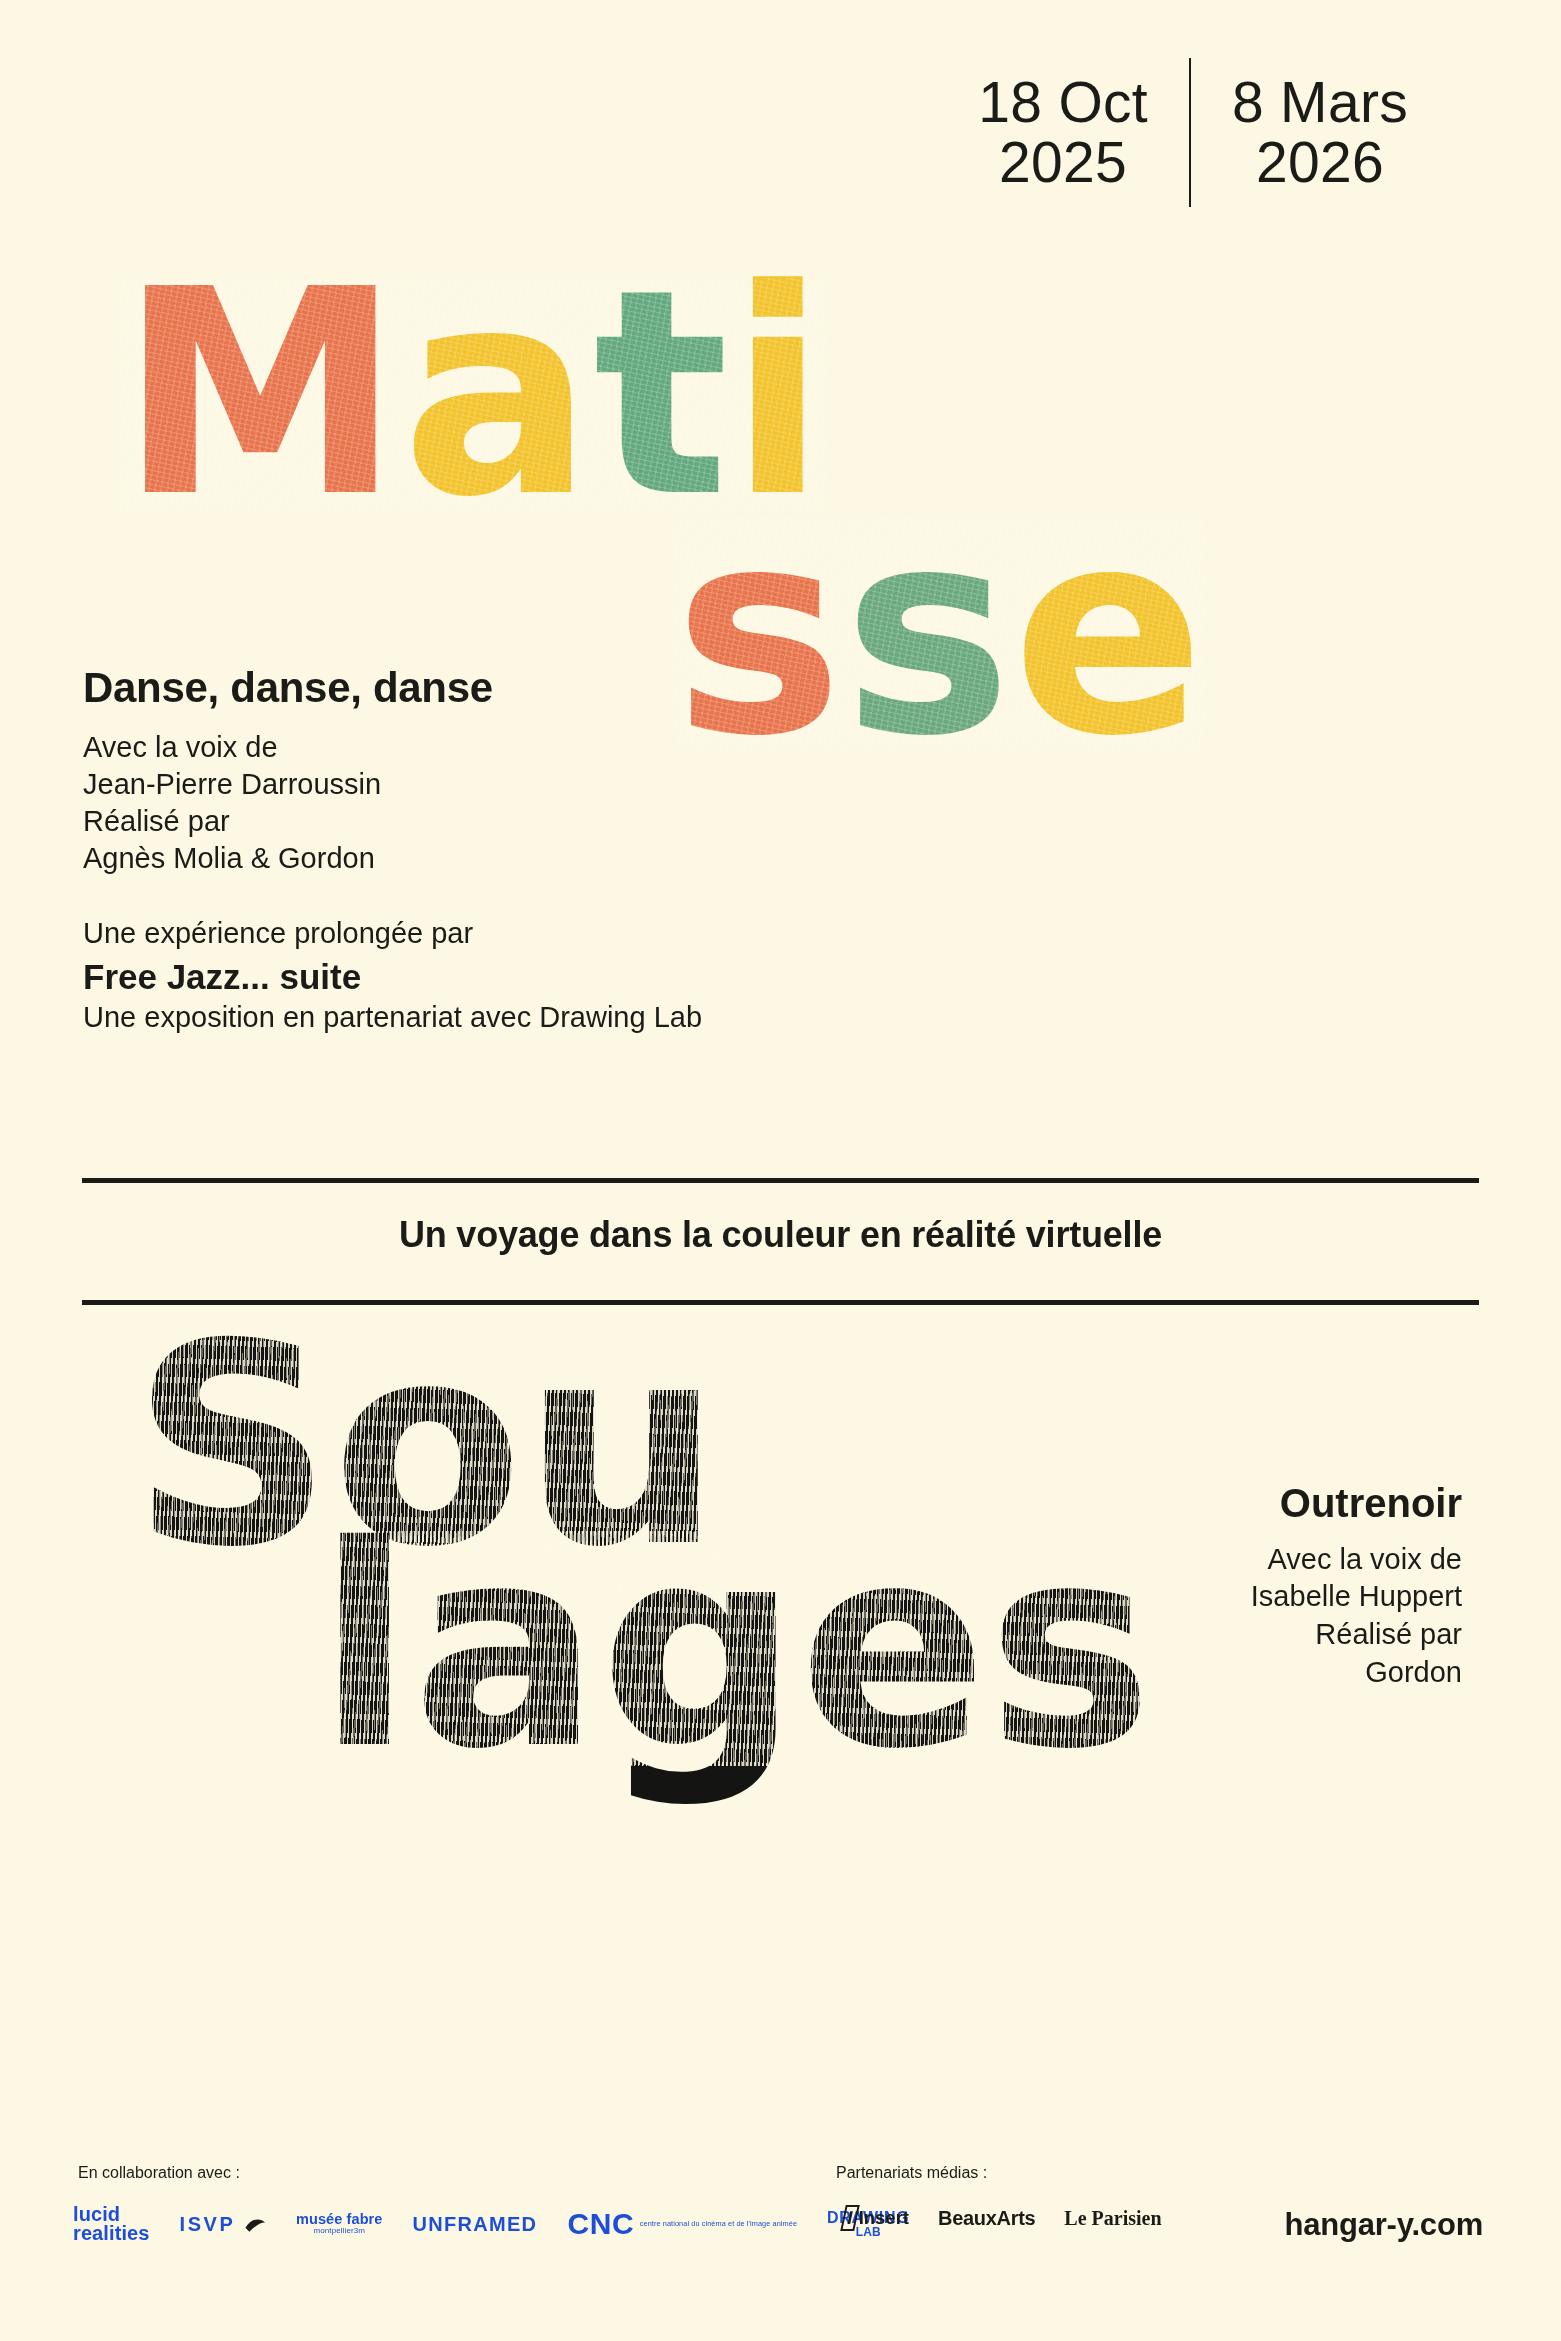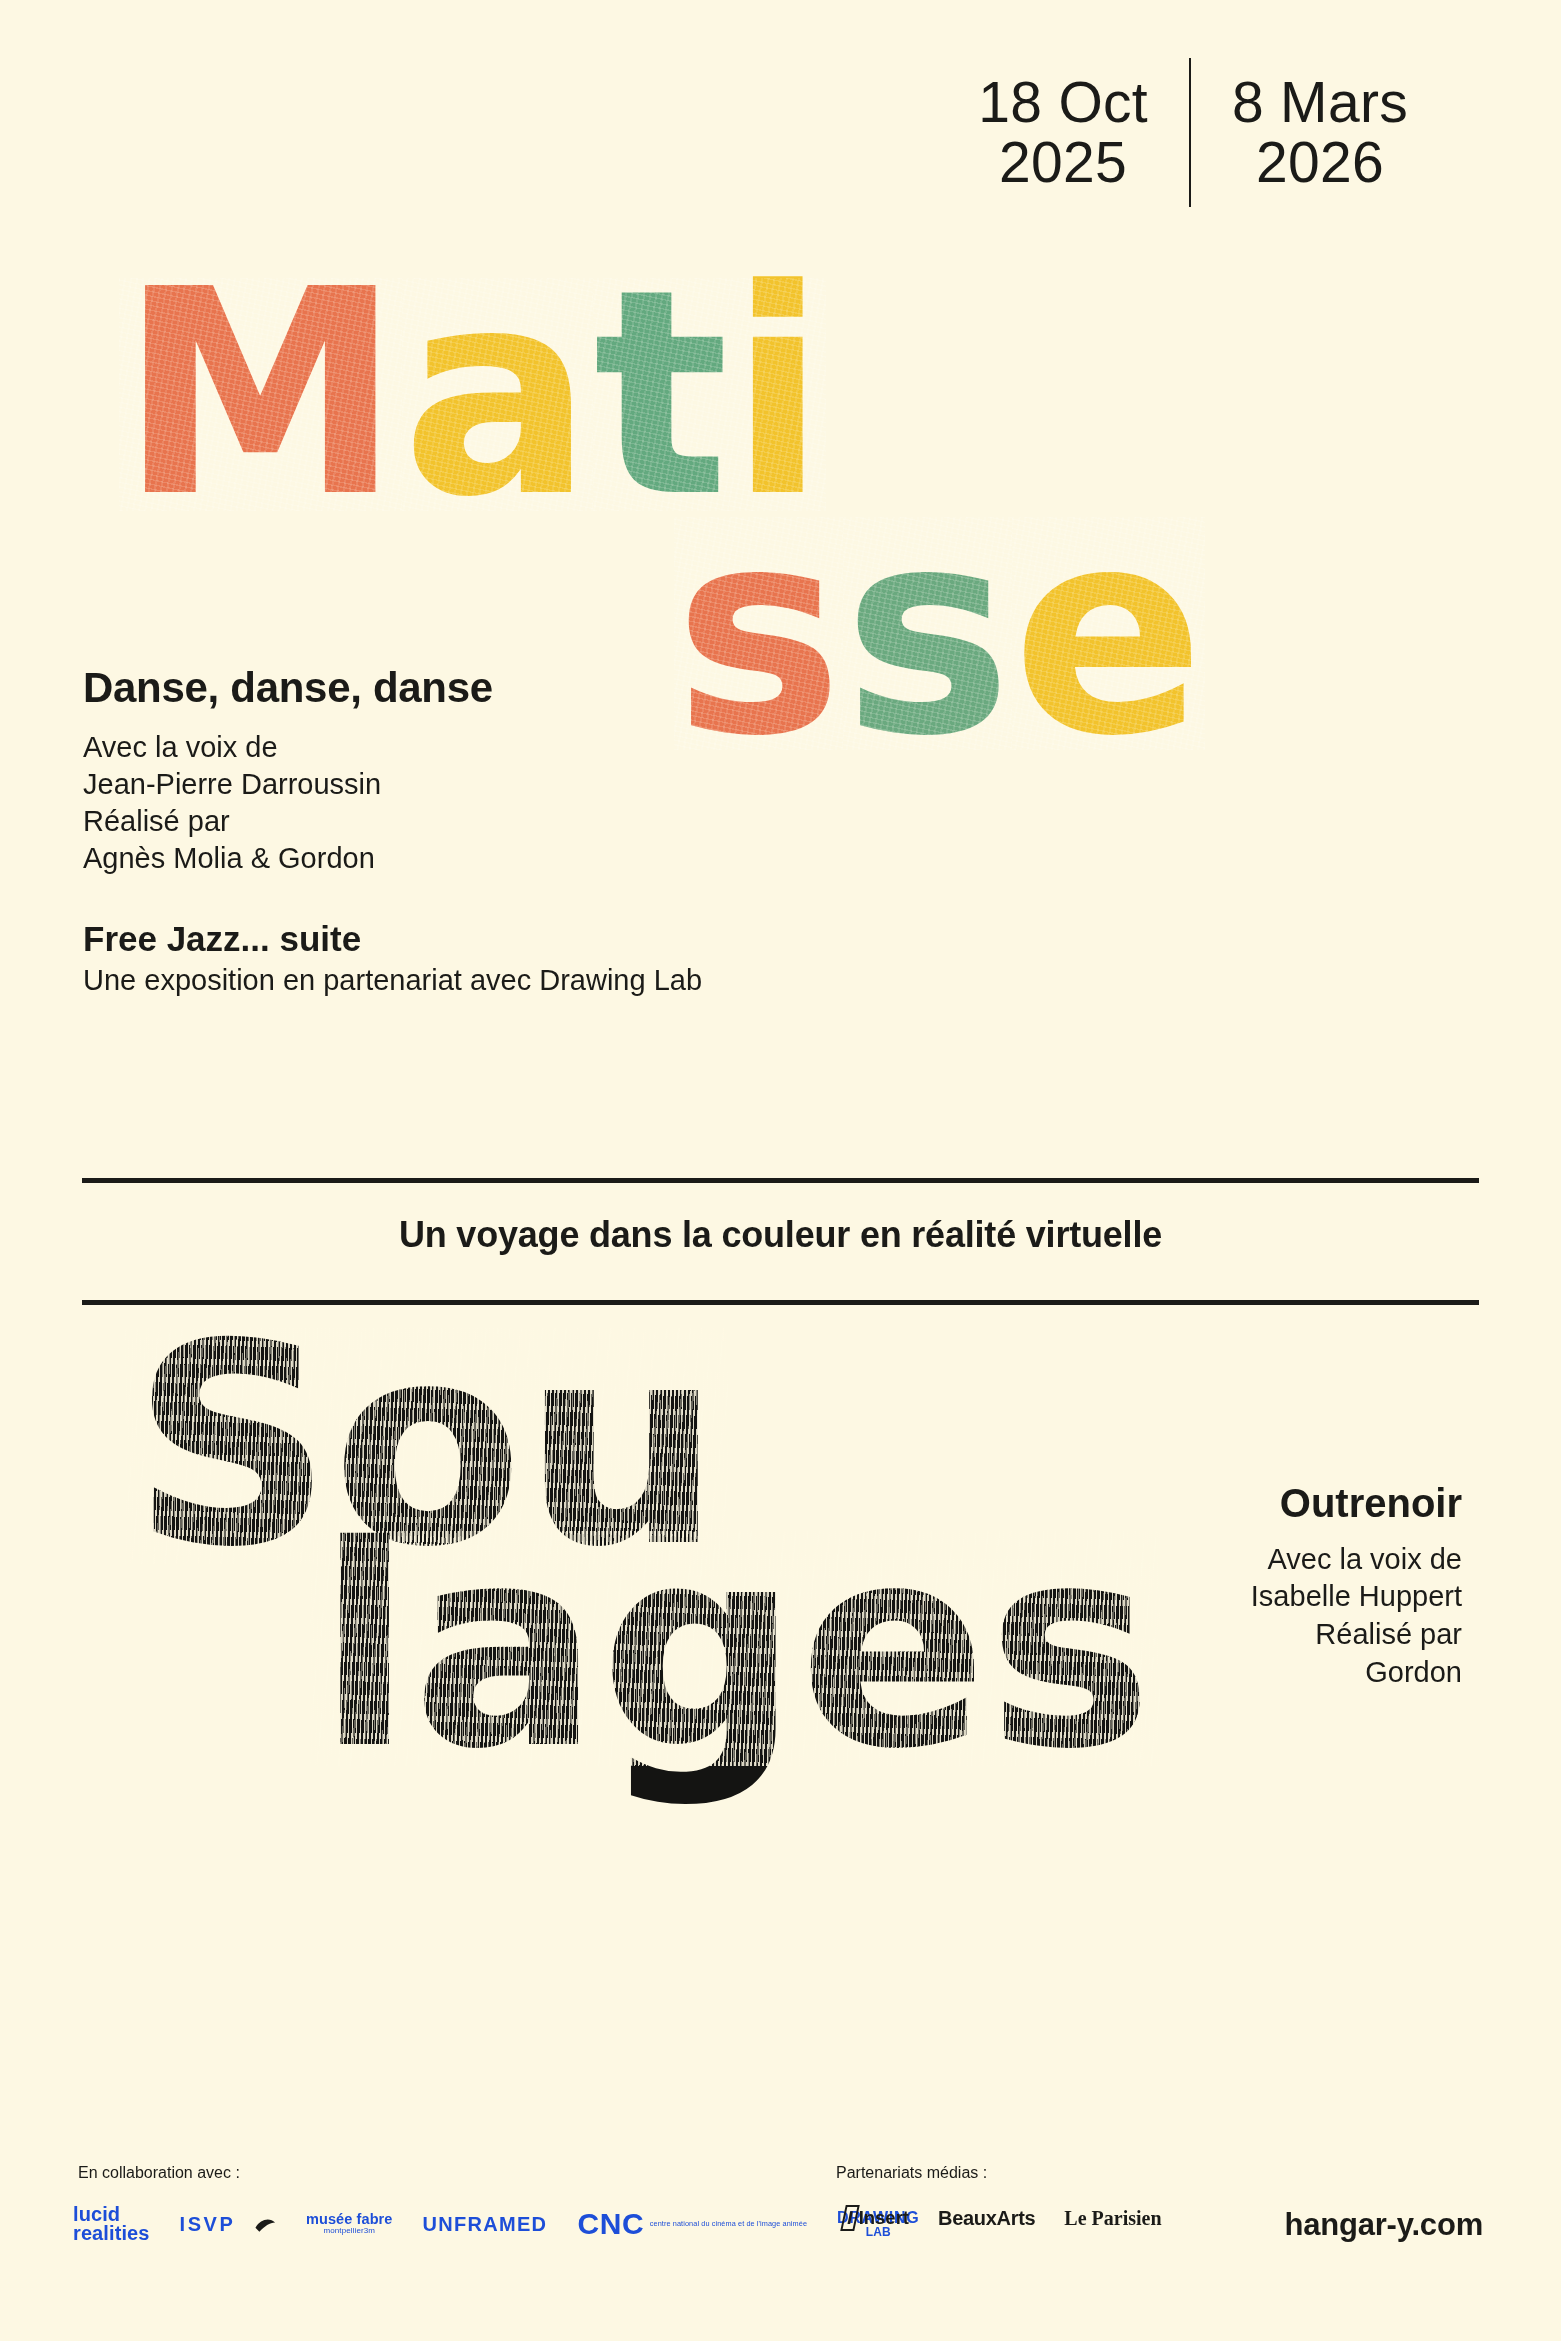--- a/index.html
+++ b/index.html
@@ -251,21 +251,21 @@
     line-height: 1.05;
     text-align: center;
     font-weight: 700;
     letter-spacing: 0.1px;
   }
   .plogo .sm { font-size: 8px; font-weight: 400; display: block; }
   .plogo .lg { font-size: 18.5px; font-weight: 700; display: block; }
 
   .logo-lucid { text-align: left; }
   .logo-lucid .lg { font-size: 20px; line-height: 0.95; }
-  .logo-isvp { display: flex; align-items: center; gap: 18px; }
+  .logo-isvp { display: flex; align-items: center; gap: 8px; }
   .isvp-mark {
     font-size: 20px;
     font-weight: 700;
     letter-spacing: 2.6px;
     border: 0;
   }
   .logo-fabre .lg { font-size: 14.5px; font-weight: 600; }
   .logo-unframed { font-size: 20px; font-weight: 800; letter-spacing: 1.3px; }
   .cnc-box {
     display: flex; align-items: center; gap: 5.3px;
@@ -338,20 +338,21 @@
 
   <div class="matisse-credits">
     <div class="credit-title">Danse, danse, danse</div>
     <div class="credit-line">Avec la voix de</div>
     <div class="credit-strong">Jean-Pierre Darroussin</div>
     <div class="credit-line">Réalisé par</div>
     <div class="credit-strong">Agnès Molia &amp; Gordon</div>
 
     <div class="block-gap"></div>
 
+    <div class="credit-line">Une expérience prolongée par</div>
     <div class="credit-sub-title">Free Jazz... suite</div>
     <div class="credit-line">Une exposition en partenariat avec Drawing Lab</div>
   </div>
 
   <div class="rule rule-top"></div>
   <div class="band-text">Un voyage dans la couleur en réalité virtuelle</div>
   <div class="rule rule-bot"></div>
 
   <div class="soulages-wrap">
     <div class="s-line s-line1">

